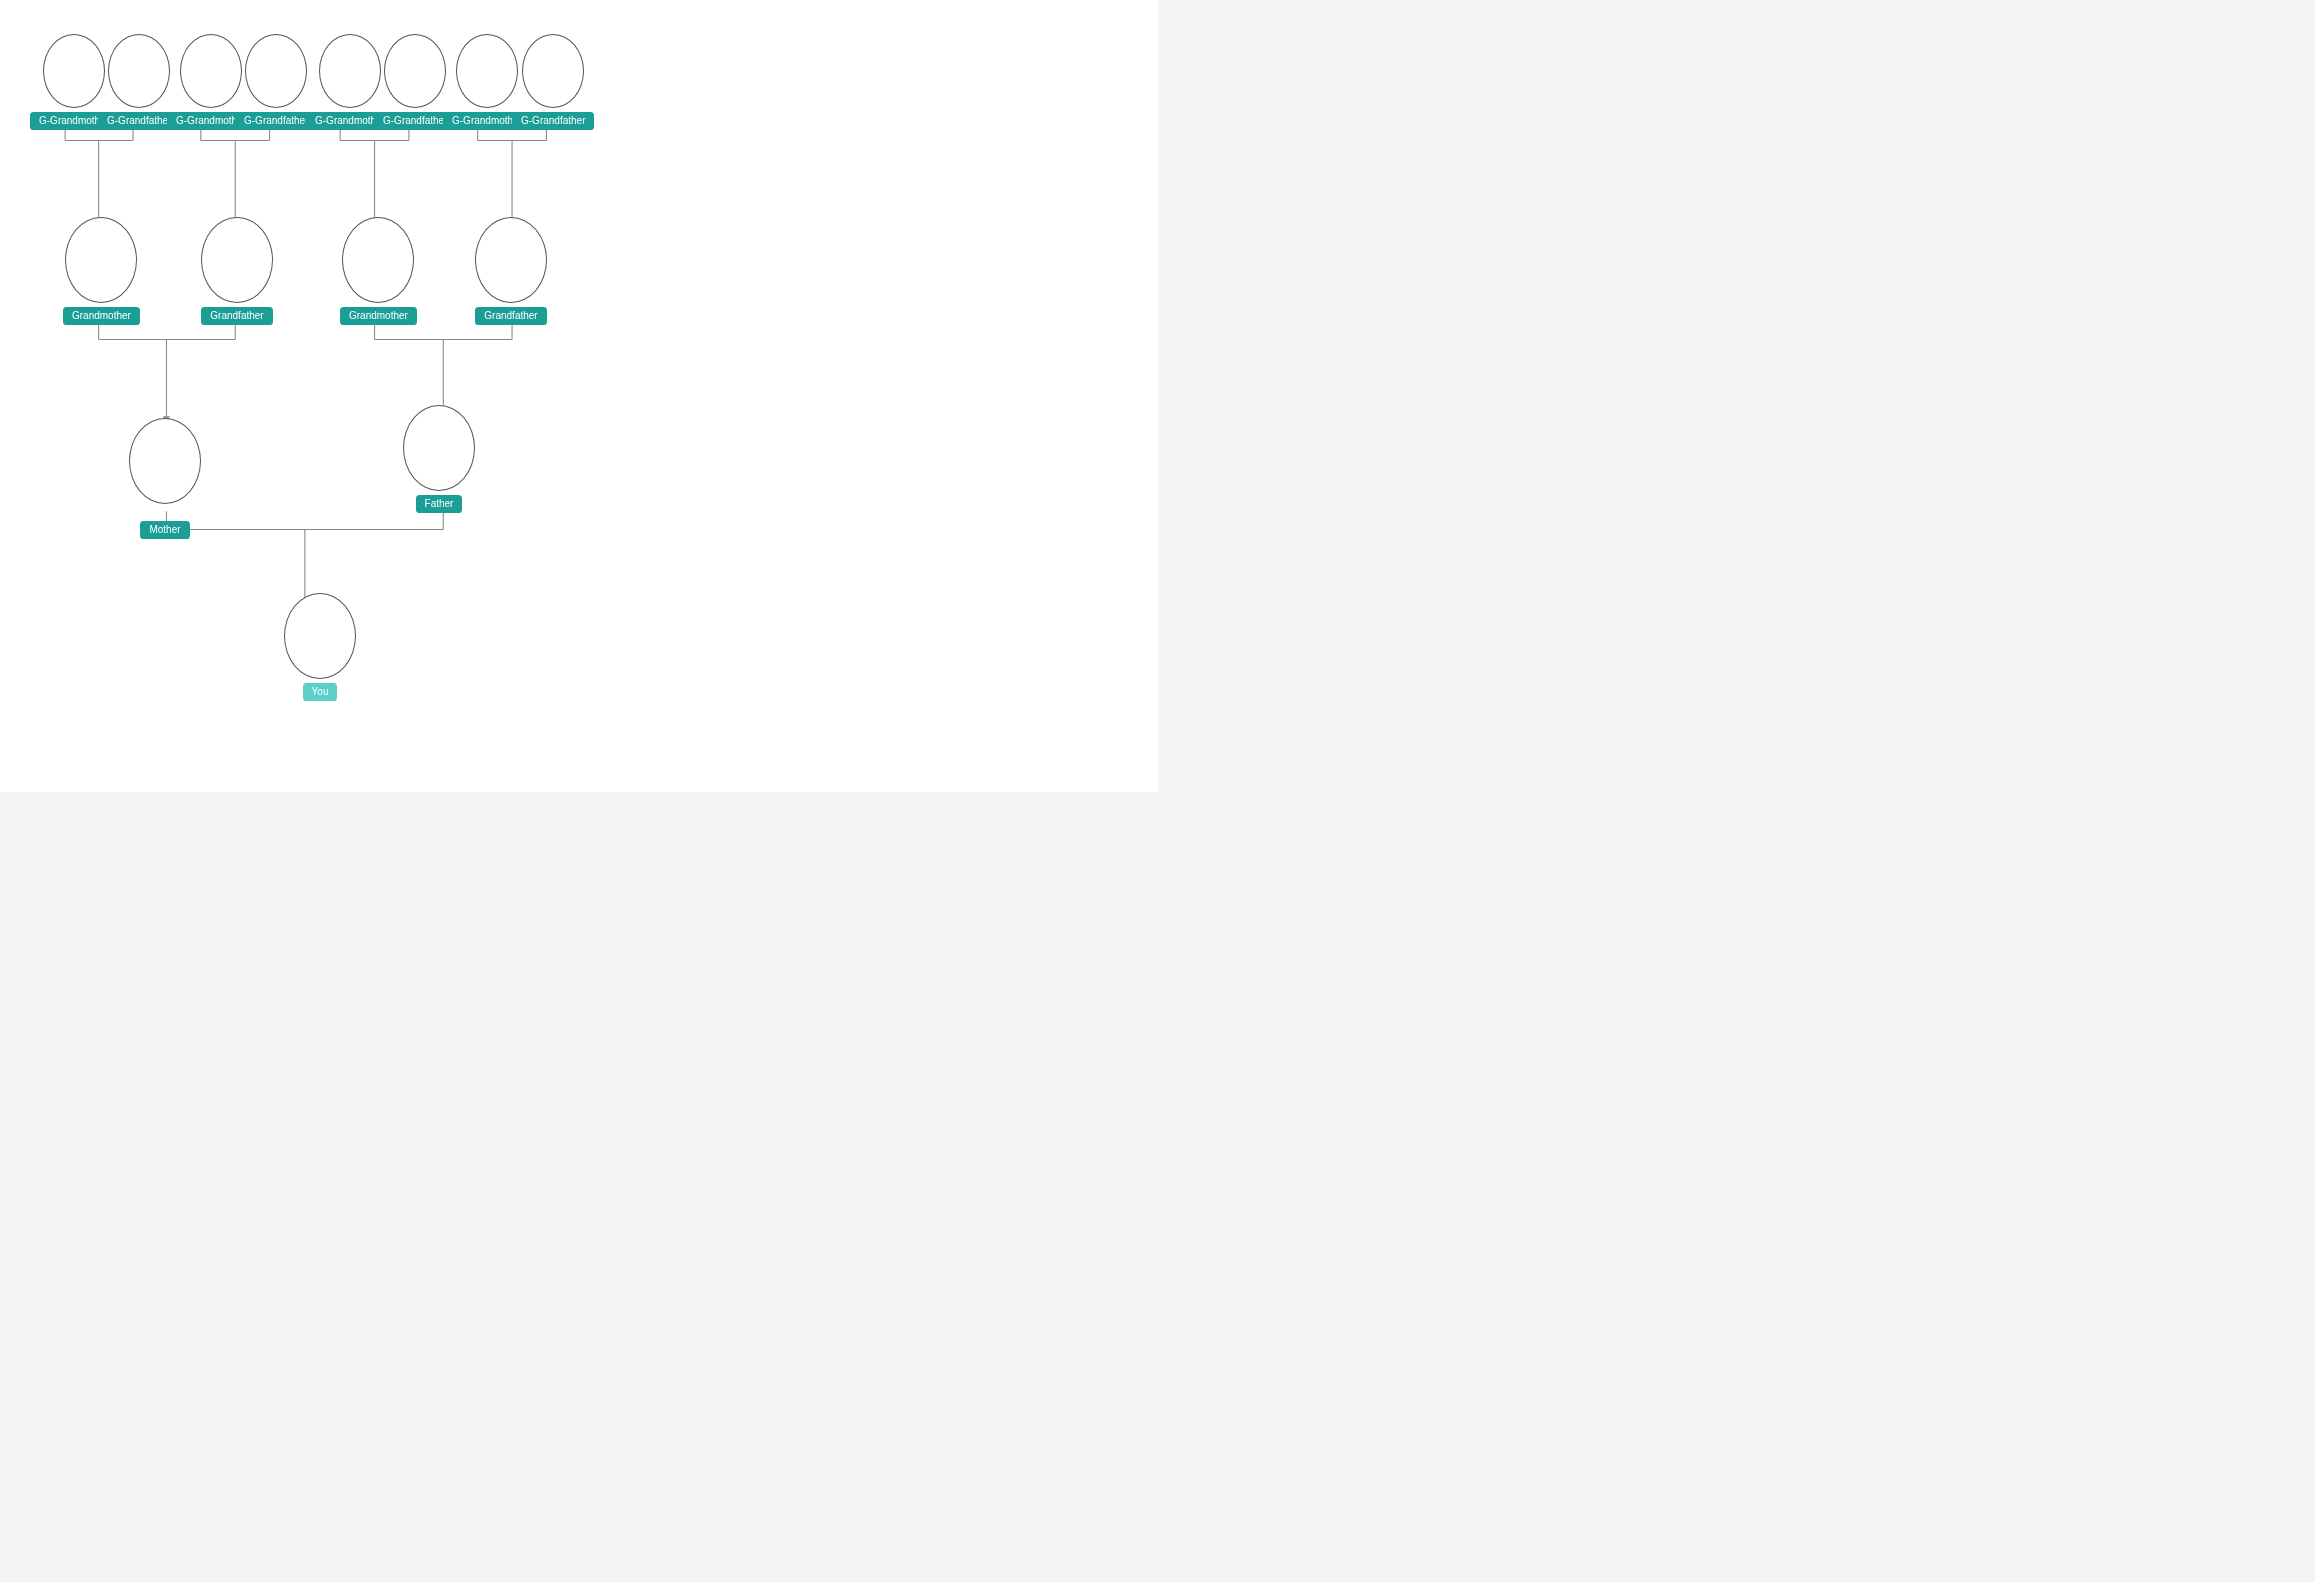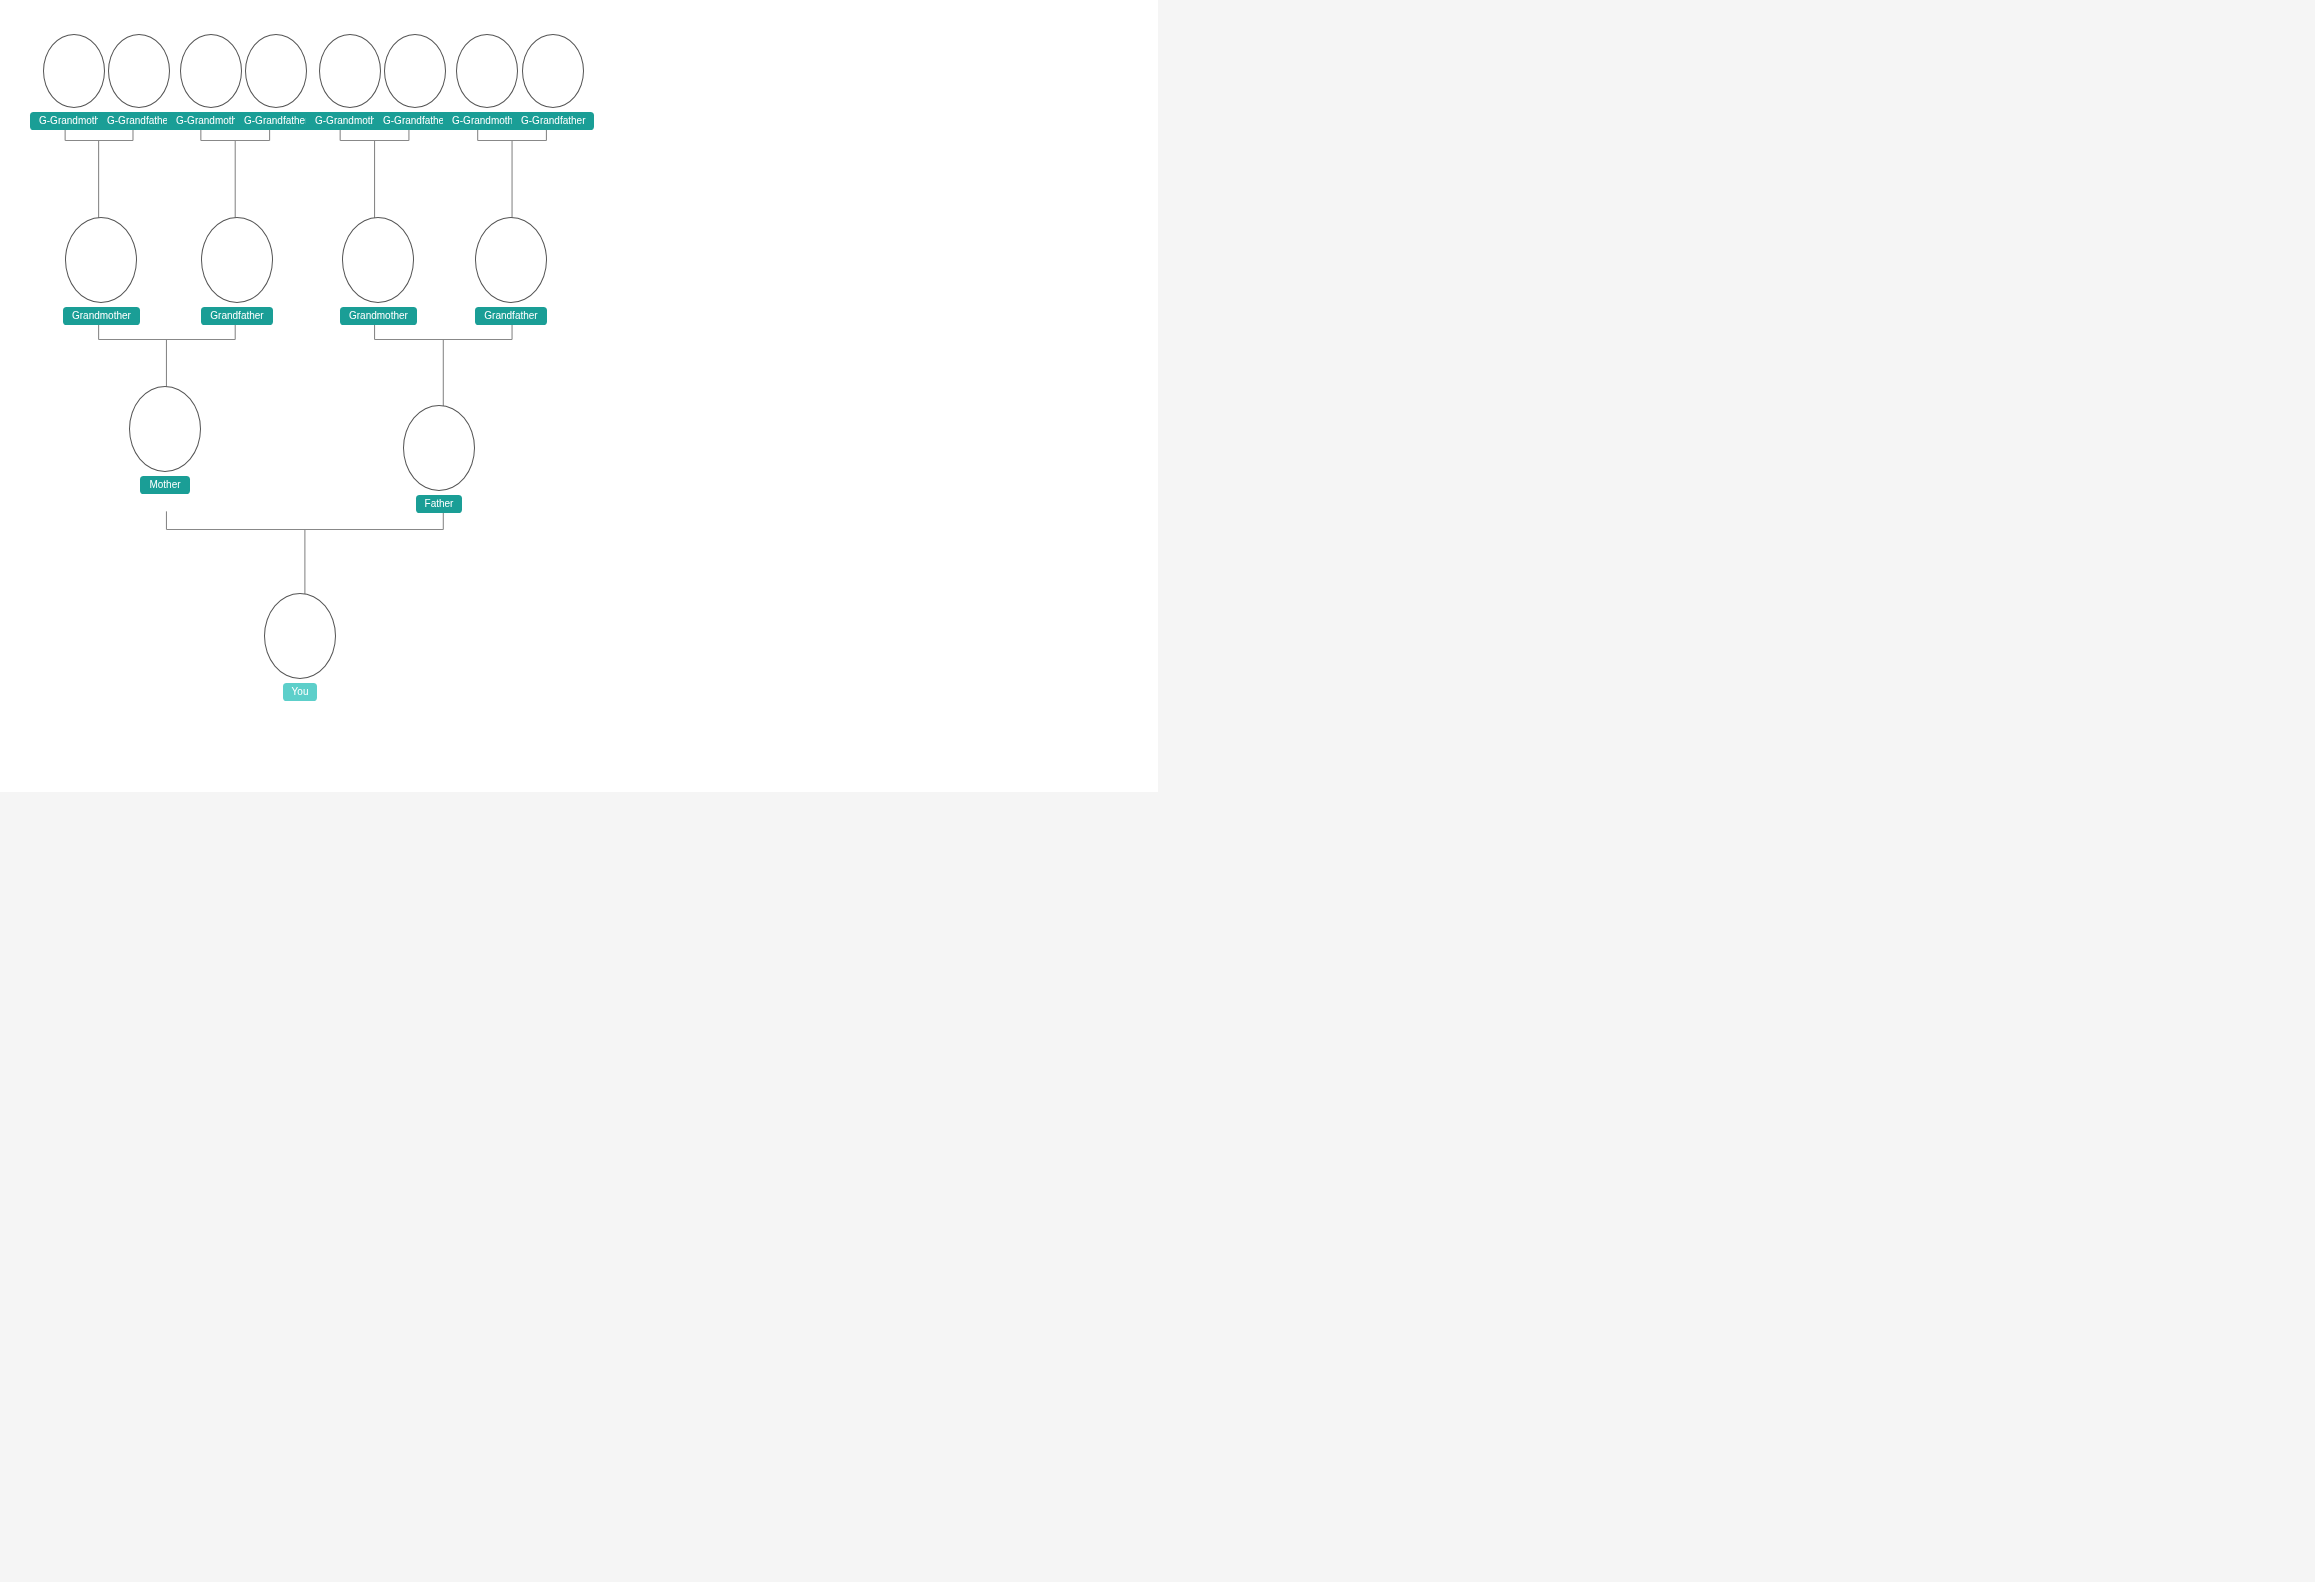--- a/index.html
+++ b/index.html
@@ -157,28 +157,28 @@
   <div class="node" style="left:340px; top:217px;">
     <div class="avatar"></div>
     <div class="label dark">Grandmother</div>
   </div>
 
   <div class="node" style="left:475px; top:217px;">
     <div class="avatar"></div>
     <div class="label dark">Grandfather</div>
   </div>
 
-  <div class="node" style="left:129px; top:386px;">
+  <div class="node" style="left:129px; top:418px;gap:13px;">
     <div class="avatar"></div>
     <div class="label dark">Mother</div>
   </div>
 
   <div class="node" style="left:403px; top:405px;">
     <div class="avatar"></div>
     <div class="label dark">Father</div>
   </div>
 
-  <div class="node" style="left:264px; top:593px;">
+  <div class="node" style="left:284px; top:593px;">
     <div class="avatar"></div>
     <div class="label light">You</div>
   </div>
 </div>
 
 
 </body></html>

